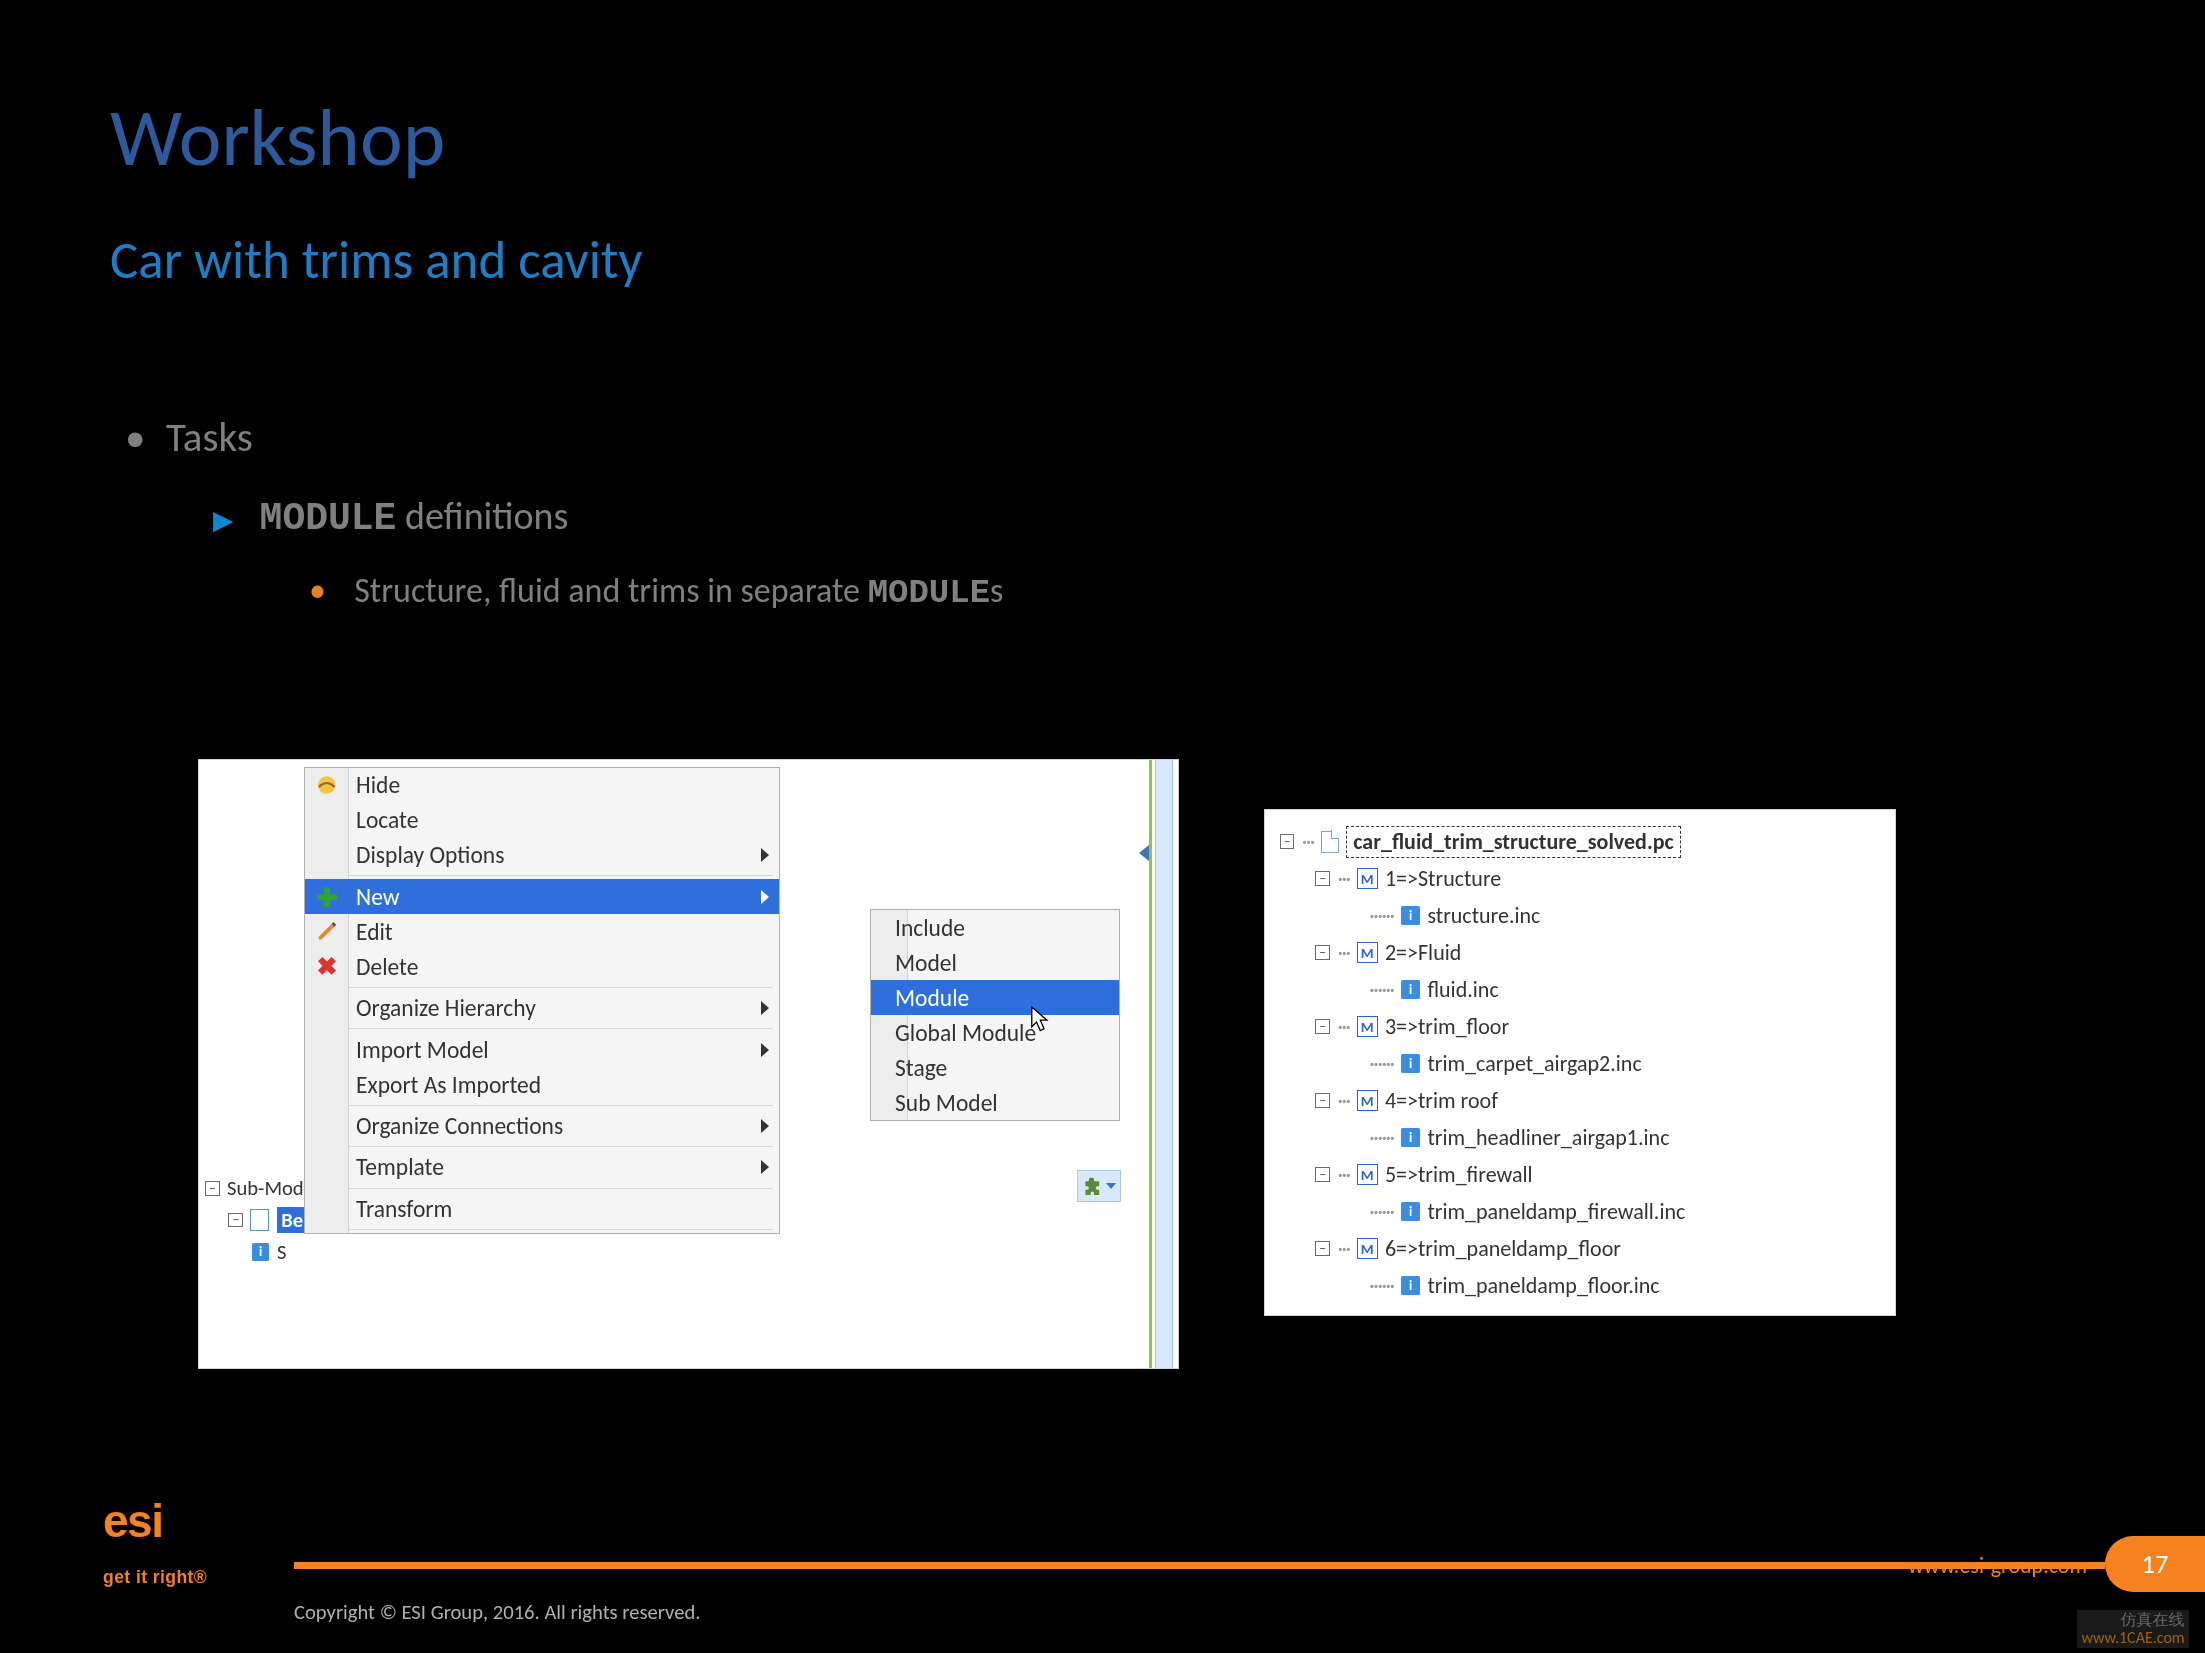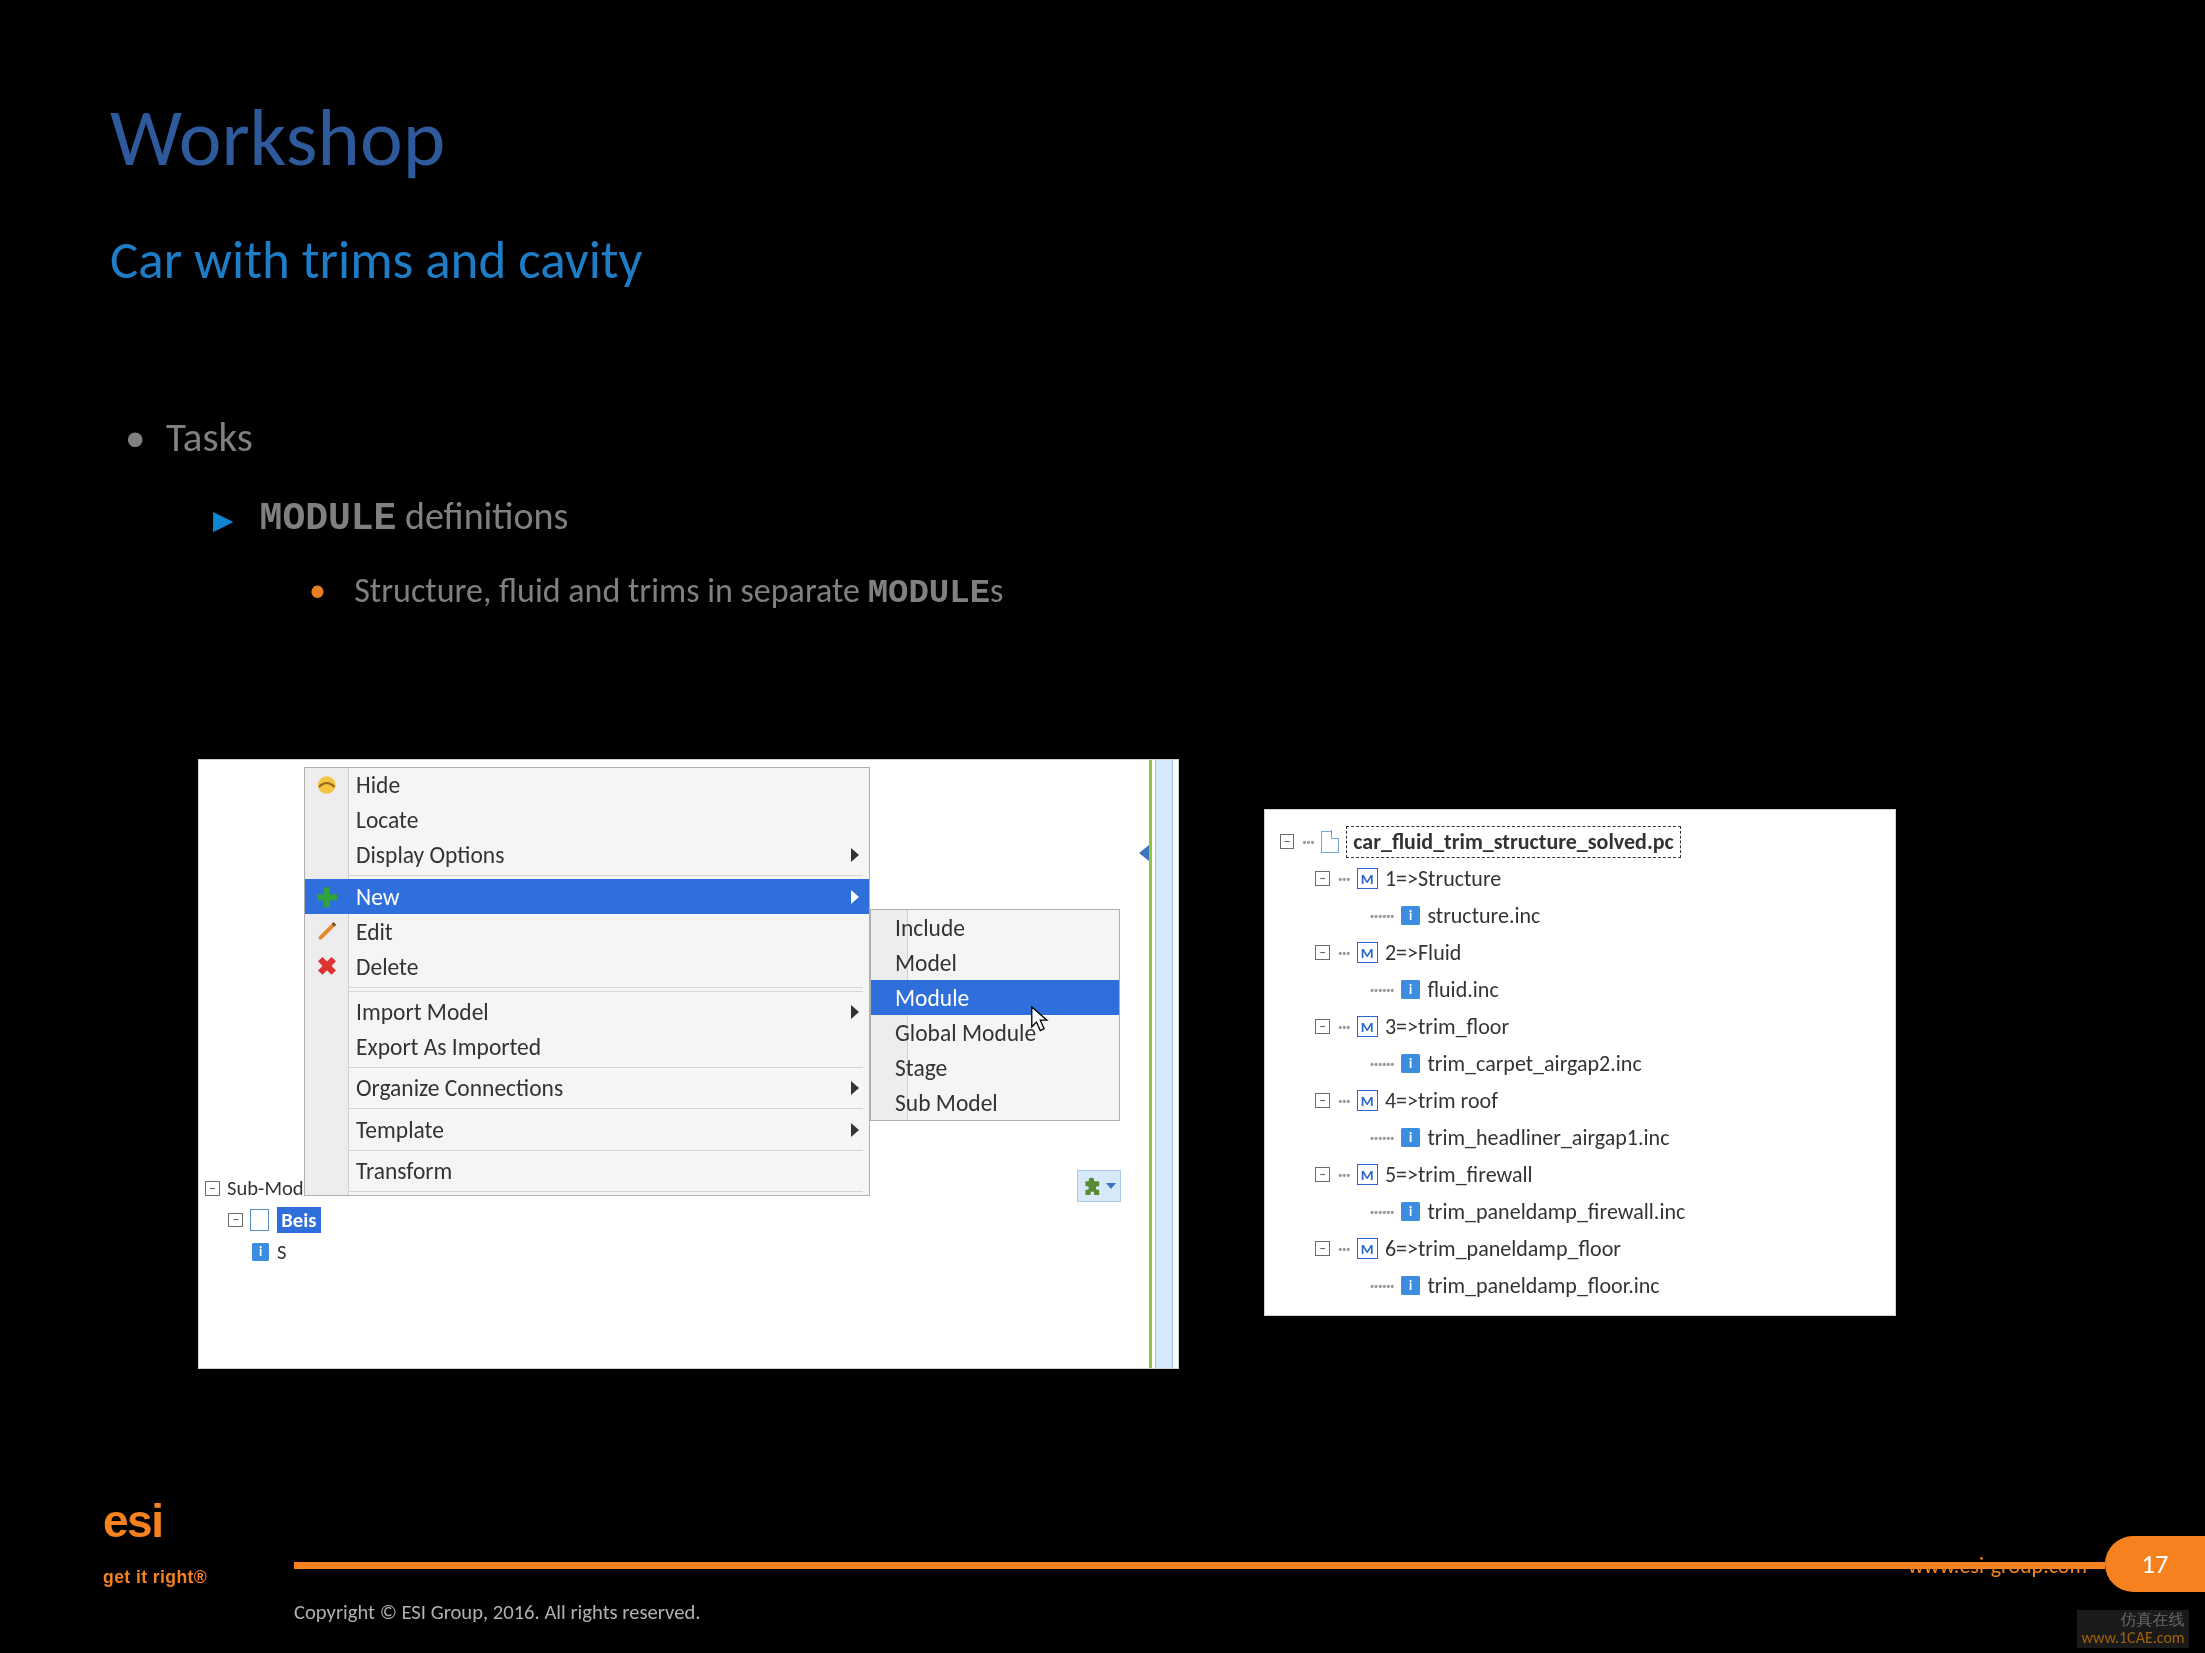--- a/index.html
+++ b/index.html
@@ -99,21 +99,21 @@
     width: 17.6px; height: 17.6px; background: #3b8de0; border-radius: 1.5px; color: #fff;
     display: inline-flex; align-items: center; justify-content: center; font-size: 13.2px; font-weight: bold;
   }
   .left-tree .indent1 { margin-left: 23.5px; }
   .left-tree .indent2 { margin-left: 47px; }
   .left-tree .sub-label { font-size: 20.6px; color: #333; }
 
   .ctx-menu {
     position: absolute;
     left: 105px; top: 6.6px;
-    width: 566px;
+    width: 476px;
     background: #F5F5F5;
     border: 0.7px solid #b0b0b0;
     font-size: 23.5px;
     color: #333;
   }
   .ctx-menu .gutter {
     position: absolute; left: 0; top: 0; width: 44px; height: 100%;
     background: #EDEDED; border-right: 0.7px solid #d0d0d0;
   }
   .ctx-menu .item {
@@ -352,20 +352,24 @@
             <path fill="#E58A2C" d="M3 21 L6 21 L20 7 L17 4 L3 18 Z"></path>
             <path fill="#7a4a15" d="M17 4 L20 7 L22 5 L19 2 Z"></path>
           </svg>
         </span>
       </div>
       <div class="item">
         <span>Delete</span>
         <span class="icon icon-x">✖</span>
       </div>
       <div class="sep"></div>
+      <div class="item">
+        <span>Organize Hierarchy</span>
+        <span class="sub-arrow"></span>
+      </div>
       <div class="sep"></div>
       <div class="item">
         <span>Import Model</span>
         <span class="sub-arrow"></span>
       </div>
       <div class="item">
         <span>Export As Imported</span>
       </div>
       <div class="sep"></div>
       <div class="item">

